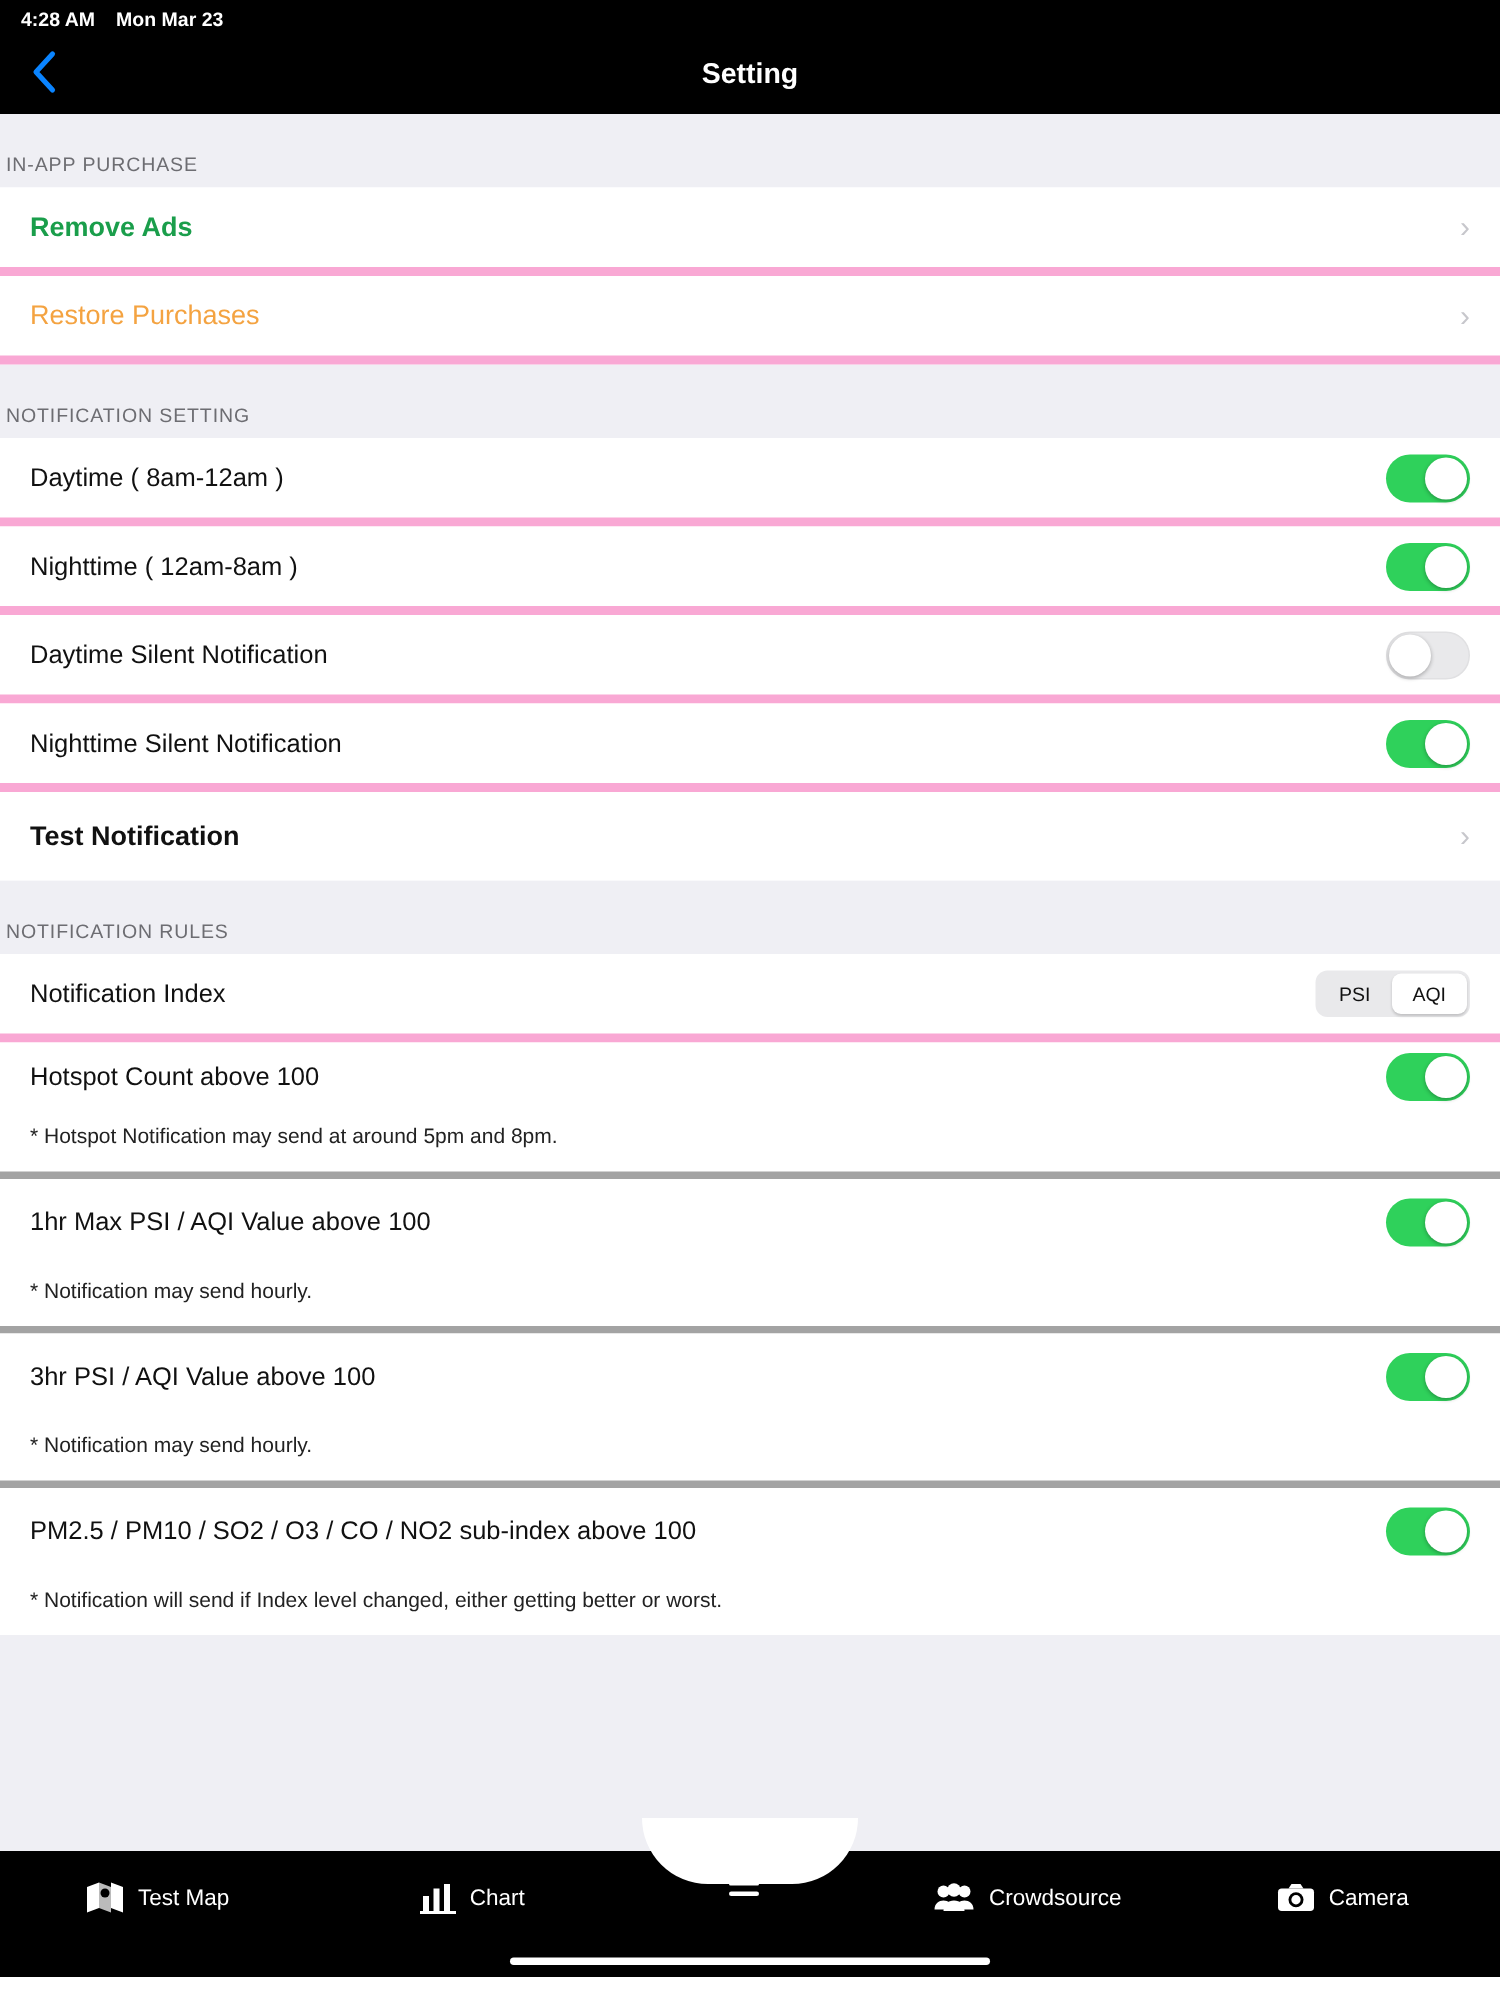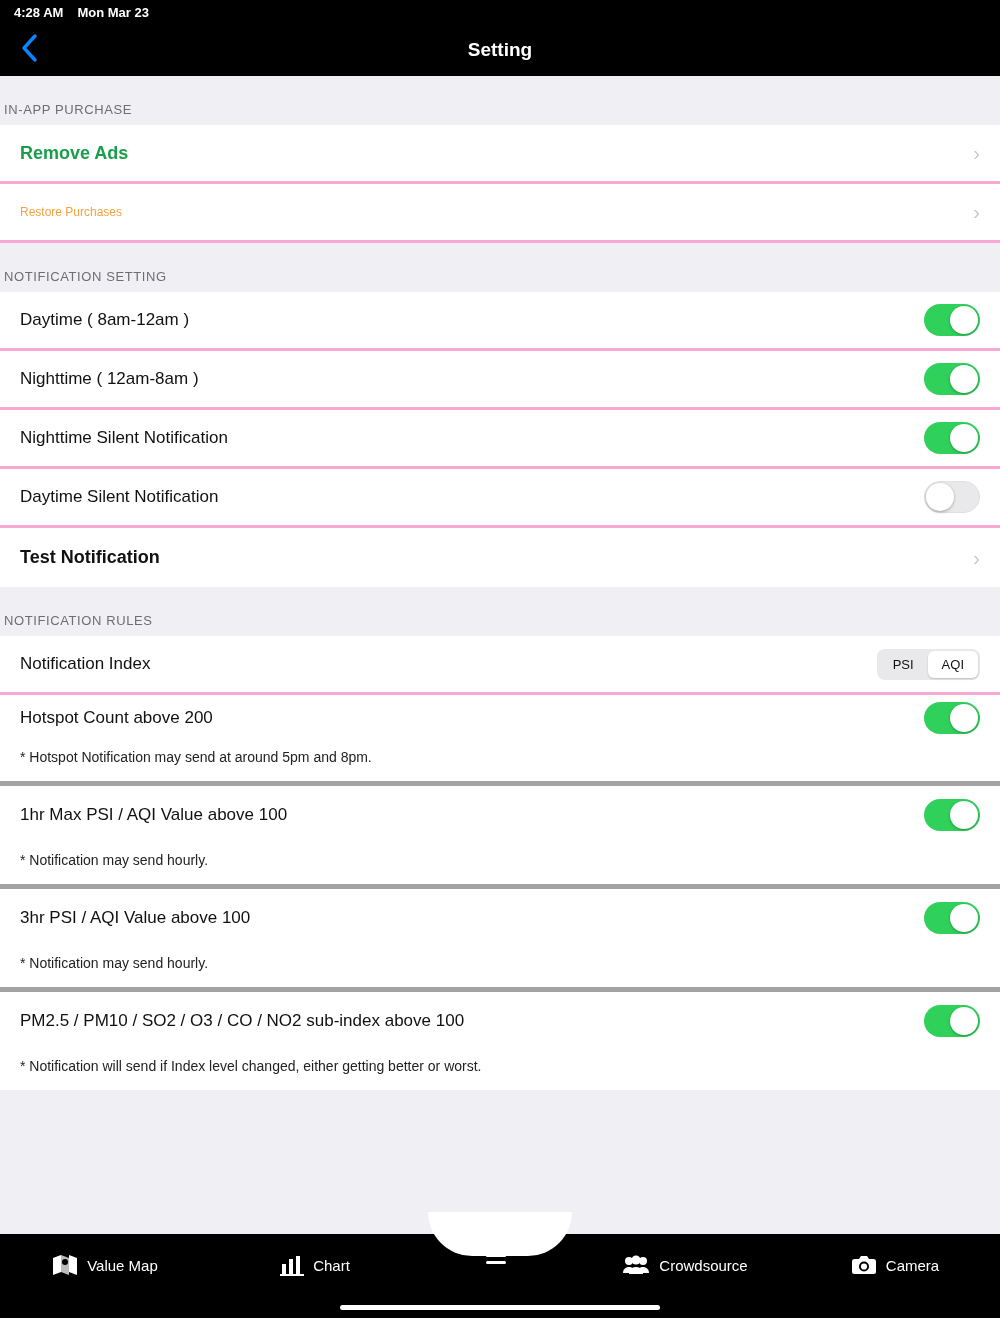--- a/index.html
+++ b/index.html
@@ -46,26 +46,26 @@
   .section-header {
     padding: 26px 20px 8px 4px;
     font-size: 13px; letter-spacing: 0.6px; color: #6d6d72;
     background: #efeff4; text-transform: uppercase;
   }
   .group { background: #fff; }
   .row {
     position: relative; background: #fff;
     display: flex; align-items: center;
     min-height: 59px; padding: 0 20px;
-    border-bottom: 3px solid #f9a8d4;
+    border-bottom: 6px solid #f9a8d4;
   }
   .row.no-border { border-bottom: none; }
   .row-label { font-size: 17px; color: #111; flex: 1; }
   .row-label.green { color: #1a9e4b; font-weight: bold; font-size: 18px; }
-  .row-label.orange { color: #f4a341; font-size: 12px; }
+  .row-label.orange { color: #f4a341; font-size: 18px; }
   .row-label.bold { font-weight: bold; font-size: 18px; }
   .chevron { color: #c7c7cc; font-size: 20px; line-height: 1; margin-left: 10px; }
 
   
   .switch {
     width: 56px; height: 32px; border-radius: 16px; position: relative;
     background: #2fd15b; flex: 0 0 auto;
   }
   .switch.off { background: #e9e9eb; border: 1px solid #e0e0e2; }
   .switch .knob {
@@ -181,28 +181,28 @@
             <span class="knob"></span>
           </div>
       </div>
       <div class="row">
         <div class="row-label">Nighttime ( 12am-8am )</div>
         <div class="switch">
             <span class="knob"></span>
           </div>
       </div>
       <div class="row">
-        <div class="row-label">Nighttime Silent Notification</div>
-        <div class="switch">
-            <span class="knob"></span>
-          </div>
-      </div>
-      <div class="row">
         <div class="row-label">Daytime Silent Notification</div>
         <div class="switch off">
+            <span class="knob"></span>
+          </div>
+      </div>
+      <div class="row">
+        <div class="row-label">Nighttime Silent Notification</div>
+        <div class="switch">
             <span class="knob"></span>
           </div>
       </div>
       <div class="row no-border">
         <div class="row-label bold">Test Notification</div>
         <span class="chevron">›</span>
       </div>
     </div>
 
     <div class="section-header">NOTIFICATION RULES</div>
@@ -210,21 +210,21 @@
 
       <div class="row">
         <div class="row-label">Notification Index</div>
         <div class="segmented">
           <div class="seg">PSI</div>
           <div class="seg active">AQI</div>
         </div>
       </div>
 
       <div class="row rule-row">
-        <div class="row-label">Hotspot Count above 200</div>
+        <div class="row-label">Hotspot Count above 100</div>
         <div class="switch">
             <span class="knob"></span>
           </div>
       </div>
       <div class="note">* Hotspot Notification may send at around 5pm and 8pm.</div>
 
       <div class="row rule-row tall">
         <div class="row-label">1hr Max PSI / AQI Value above 100</div>
         <div class="switch">
             <span class="knob"></span>
@@ -257,21 +257,21 @@
 
       <div class="tab">
         <span class="tab-icon">
           <svg width="26" height="22" viewBox="0 0 26 22">
             <path d="M1 4l8-3v17l-8 3V4z" fill="#fff"></path>
             <path d="M17 1l8 3v17l-8-3V1z" fill="#fff"></path>
             <path d="M9 1l8 3v17l-8-3V1z" fill="#bbb"></path>
             <circle cx="13" cy="8" r="3" fill="#000"></circle>
           </svg>
         </span>
-        <span>Value Map</span>
+        <span>Test Map</span>
       </div>
 
       <div class="tab">
         <span class="tab-icon">
           <svg width="24" height="22" viewBox="0 0 24 22">
             <rect x="2" y="10" width="4" height="10" fill="#fff"></rect>
             <rect x="9" y="5" width="4" height="15" fill="#fff"></rect>
             <rect x="16" y="2" width="4" height="18" fill="#fff"></rect>
             <rect x="0" y="20" width="24" height="2" fill="#fff"></rect>
           </svg>

